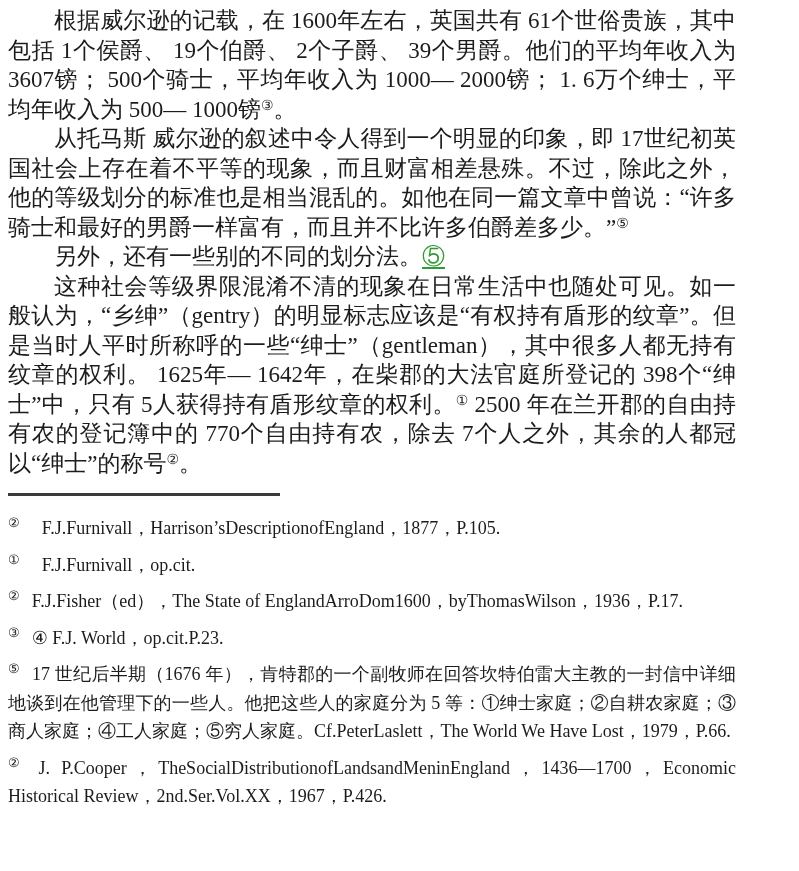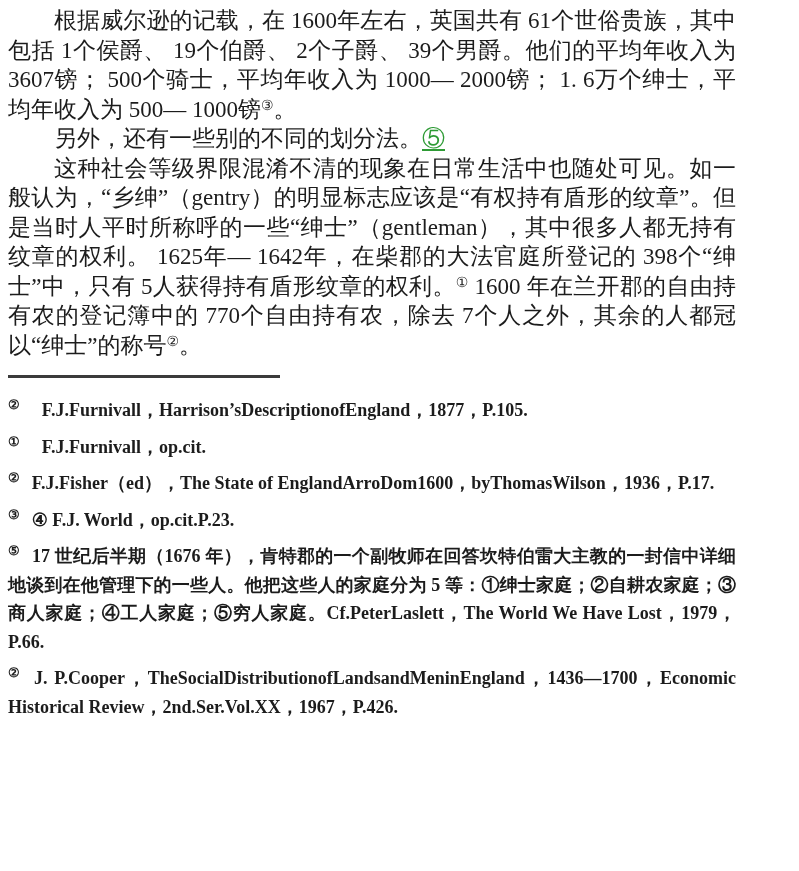--- a/index.html
+++ b/index.html
@@ -45,47 +45,49 @@
     background: #3b3b3b;
     margin: 15px 0 13px 0;
   }
   .footnotes {
     font-size: 18px;
     line-height: 28.5px;
   }
   .fn {
     margin: 0 0 3px 0;
     text-align: justify;
-    font-weight: bold;
   }
   .fn-marker {
     font-size: 13px;
     vertical-align: 7px;
     margin-right: 22px;
   }
   .fn-marker.tight {
     margin-right: 12px;
   }
 </style>
 </head>
 <body>
 
 <div class="page">
 
   <p class="body-para">
     <span>根据威尔逊的记载，在 1600年左右，英国共有 61个世俗贵族，其中包括 1个侯爵、 19个伯爵、 2个子爵、 39个男爵。他们的平均年收入为 3607镑； 500个骑士，平均年收入为 1000— 2000镑； 1. 6万个绅士，平均年收入为 500— 1000镑</span><sup class="fnref">③</sup><span>。</span>
   </p>
 
+  <p class="body-para">
+    <span>从托马斯  威尔逊的叙述中令人得到一个明显的印象，即 17世纪初英国社会上存在着不平等的现象，而且财富相差悬殊。不过，除此之外，他的等级划分的标准也是相当混乱的。如他在同一篇文章中曾说：“许多骑士和最好的男爵一样富有，而且并不比许多伯爵差多少。”</span><sup class="fnref">⑤</sup>
+  </p>
 
   <p class="body-para">
     <span>另外，还有一些别的不同的划分法。</span><span class="green-link">⑤</span>
   </p>
 
   <p class="body-para">
-    <span>这种社会等级界限混淆不清的现象在日常生活中也随处可见。如一般认为，“乡绅”（gentry）的明显标志应该是“有权持有盾形的纹章”。但是当时人平时所称呼的一些“绅士”（gentleman），其中很多人都无持有纹章的权利。 1625年— 1642年，在柴郡的大法官庭所登记的 398个“绅士”中，只有 5人获得持有盾形纹章的权利。</span><sup class="fnref">①</sup><span> 1600 年在兰开郡的自由持有农的登记簿中的 770个自由持有农，除去 7个人之外，其余的人都冠以“绅士”的称号</span><sup class="fnref">②</sup><span>。</span>
+    <span>这种社会等级界限混淆不清的现象在日常生活中也随处可见。如一般认为，“乡绅”（gentry）的明显标志应该是“有权持有盾形的纹章”。但是当时人平时所称呼的一些“绅士”（gentleman），其中很多人都无持有纹章的权利。 1625年— 1642年，在柴郡的大法官庭所登记的 398个“绅士”中，只有 5人获得持有盾形纹章的权利。</span><sup class="fnref">①</sup><span> 2500 年在兰开郡的自由持有农的登记簿中的 770个自由持有农，除去 7个人之外，其余的人都冠以“绅士”的称号</span><sup class="fnref">②</sup><span>。</span>
   </p>
 
 
   <div class="divider"></div>
 
   <div class="footnotes">
     <p class="fn">
       <span class="fn-marker">②</span><span>F.J.Furnivall，Harrison’sDescriptionofEngland，1877，P.105.</span>
     </p>
     <p class="fn">

